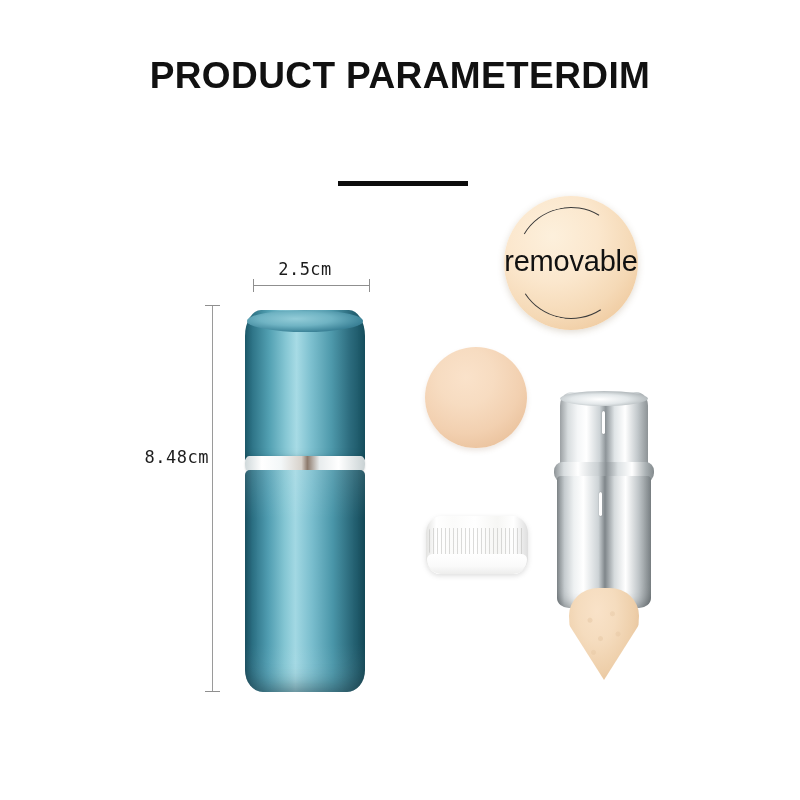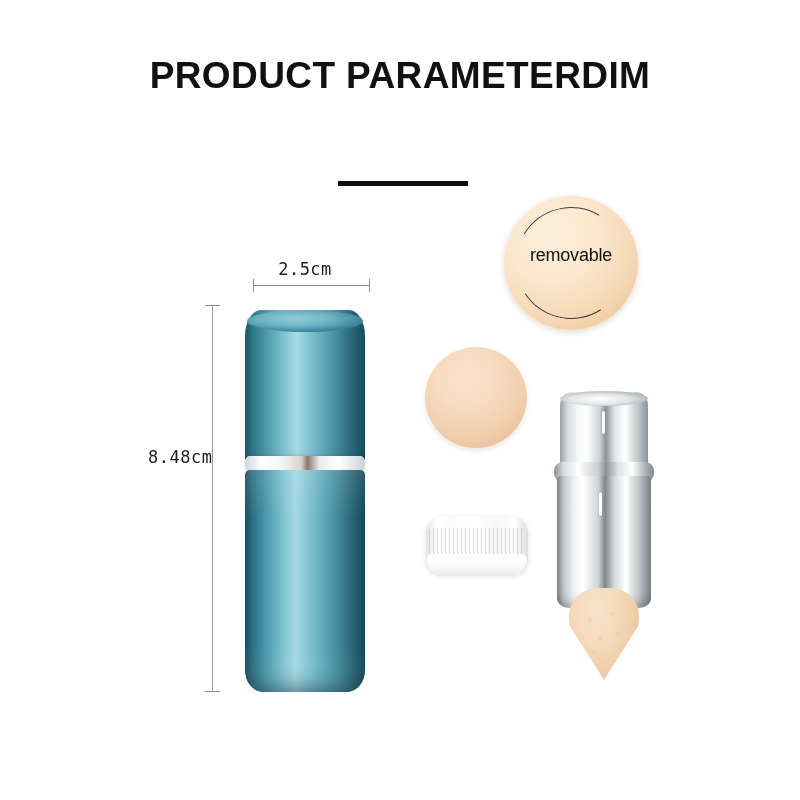--- a/index.html
+++ b/index.html
@@ -54,23 +54,24 @@
     letter-spacing: 0.5px;
     white-space: nowrap;
   }
   #dim-width-label {
     left: 245px;
     top: 259px;
     width: 120px;
     text-align: center;
   }
   #dim-height-label {
-    left: 148px;
+    left: 133px;
     top: 447px;
     width: 76px;
+    text-align: right;
   }
 
   .dim-line-h {
     position: absolute;
     left: 253px;
     top: 285px;
     width: 116px;
     height: 1px;
     background: #8f8f8f;
   }
@@ -233,21 +234,21 @@
     border-bottom-color: #3b3b3b;
     transform: rotate(12deg);
   }
   #badge-text {
     position: absolute;
     left: 0;
     top: 49px;
     width: 134px;
     text-align: center;
     font-family: "Liberation Sans", sans-serif;
-    font-size: 18px;
+    font-size: 29px;
     color: #111111;
     letter-spacing: -0.2px;
     white-space: nowrap;
   }
 
   
   #sponge-ball {
     position: absolute;
     left: 425px;
     top: 347px;

